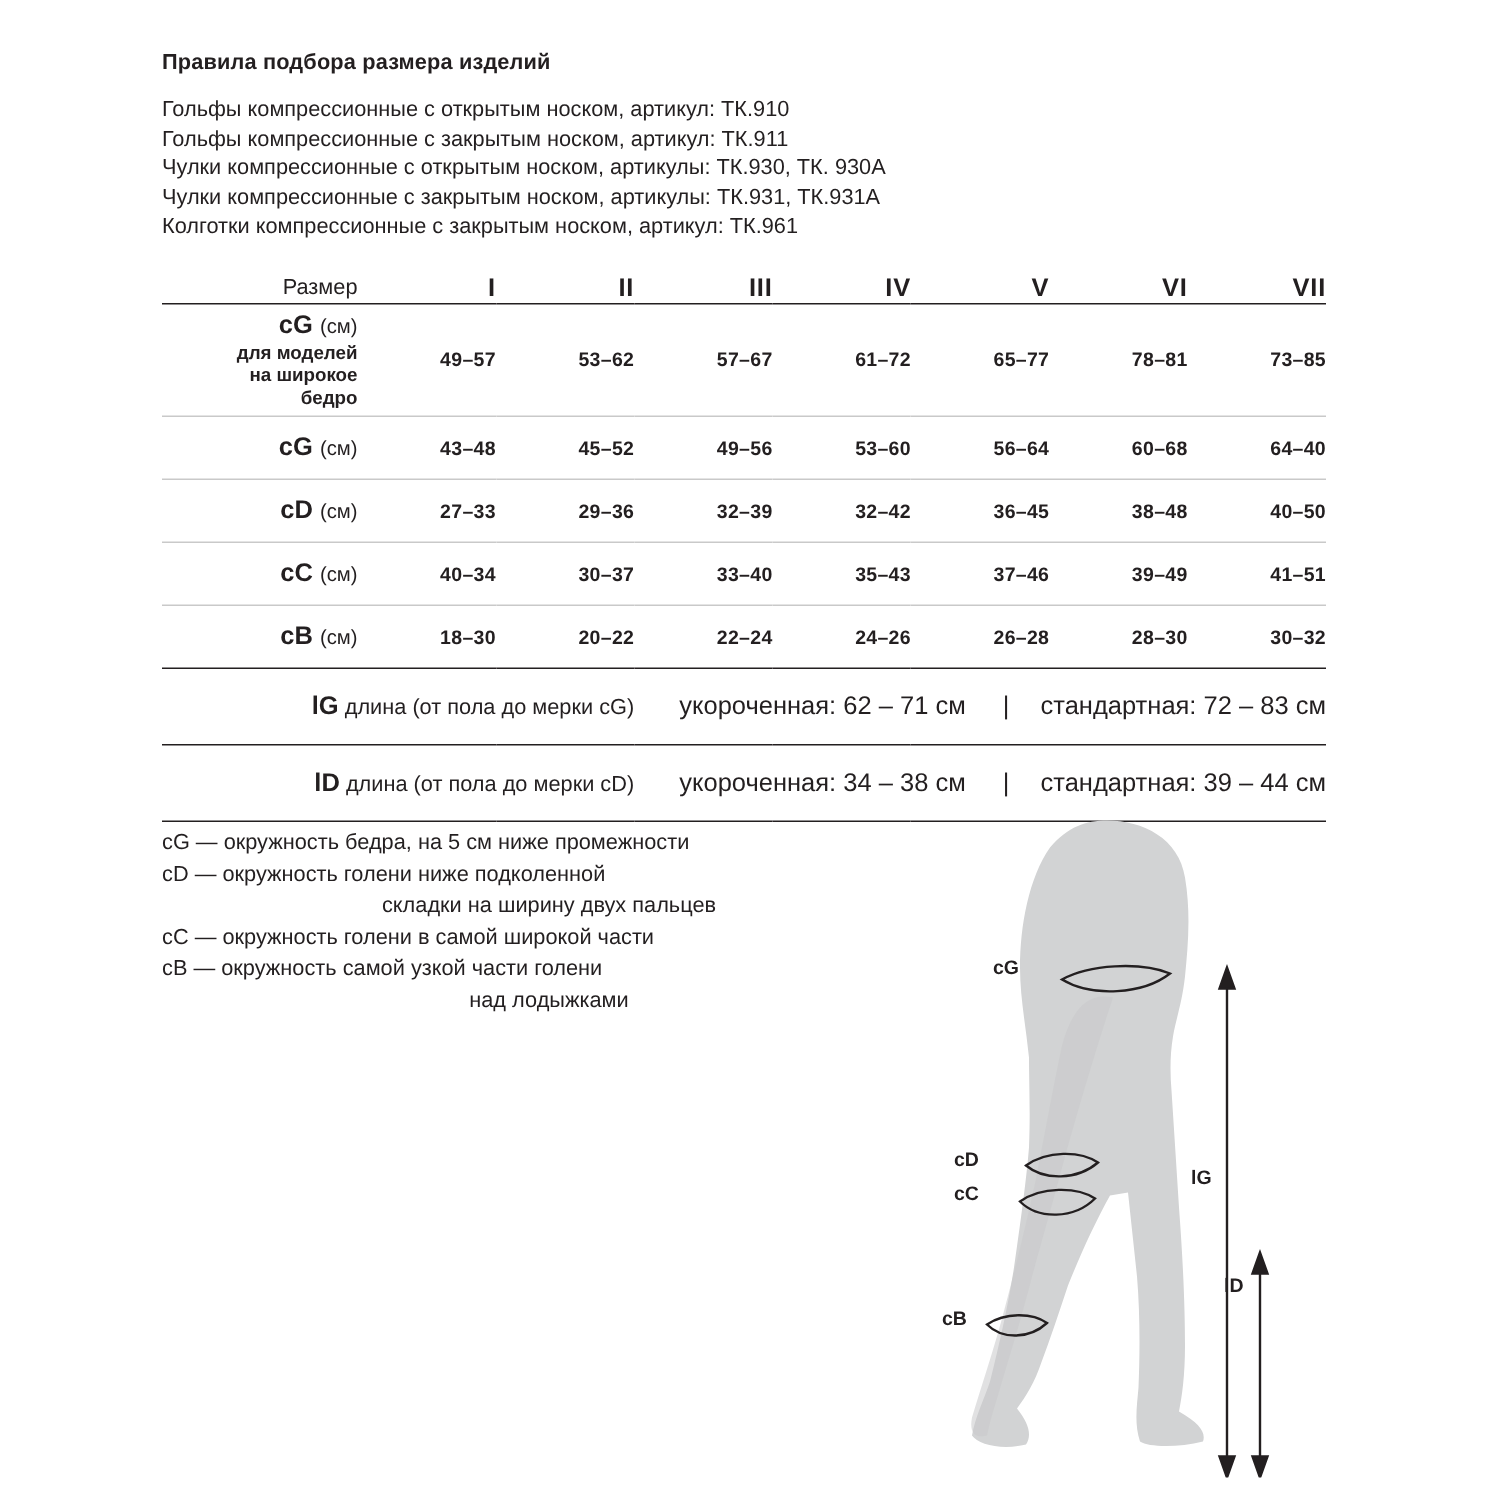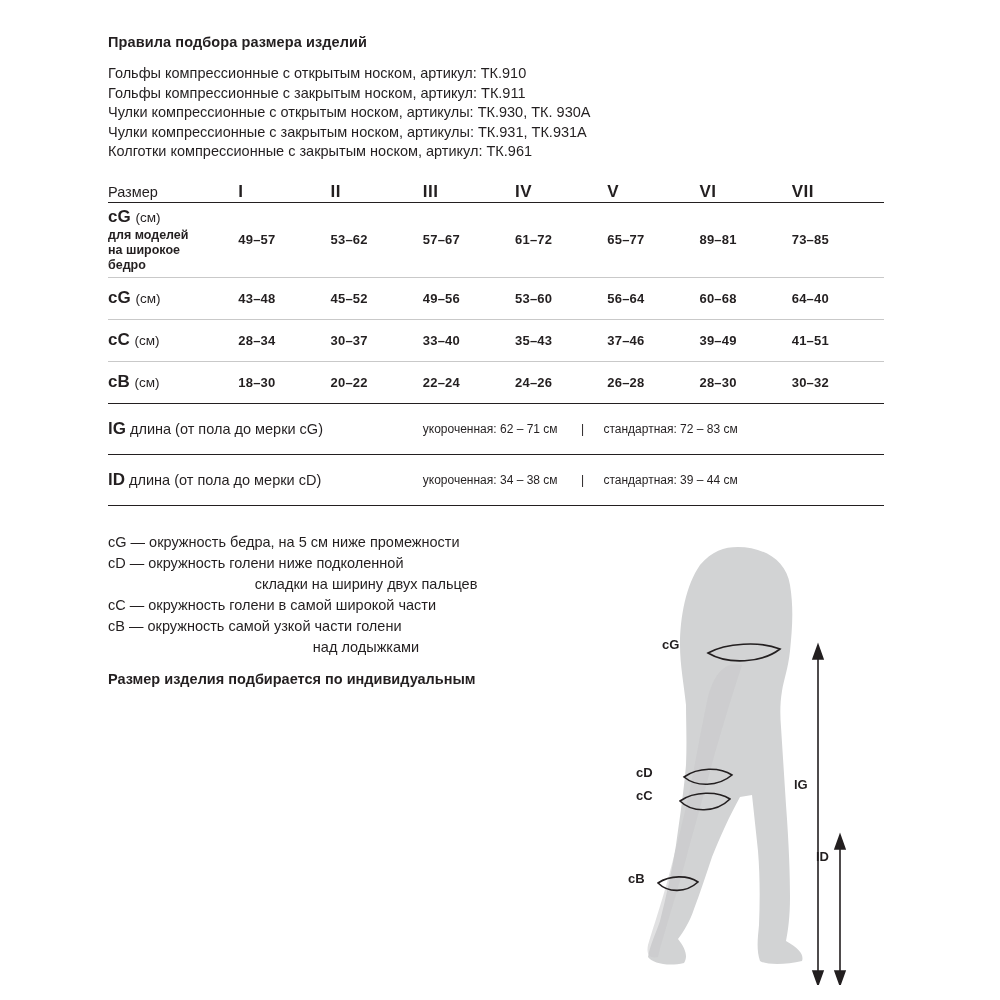--- a/index.html
+++ b/index.html
@@ -42,21 +42,21 @@
 
   table.size-table {
     border-collapse: collapse;
     width: 776px;
     table-layout: fixed;
   }
   table.size-table col.label-col { width: 130px; }
   table.size-table col.size-col  { width: 92px; }
 
   table.size-table th, table.size-table td {
-    text-align: left;
+    text-align: right;
     vertical-align: middle;
     padding: 0;
   }
   .hdr-row th {
     border-bottom: 1.6px solid #231f20;
     padding-bottom: 9px;
     padding-top: 6px;
   }
   .hdr-label {
     font-size: 14.5px;
@@ -102,33 +102,33 @@
   }
   .len-row.first td { border-bottom: 1.2px solid #231f20; }
   .len-label {
     font-size: 14.5px;
   }
   .len-label b {
     font-size: 17px;
     font-weight: bold;
   }
   .len-values {
-    font-size: 12px;
+    font-size: 17px;
     white-space: nowrap;
   }
   .len-values .sep {
     display: inline-block;
     margin: 0 16px 0 20px;
     color: #231f20;
   }
 
   .legend {
     position: absolute;
     left: 108px;
-    top: 532px;
+    top: 552px;
     width: 470px;
     font-size: 14.5px;
     line-height: 21px;
   }
   .legend .indent { padding-left: 46px; text-align: center; }
   .legend .bold {
     font-weight: bold;
     margin-top: 11px;
     line-height: 20px;
   }
@@ -195,49 +195,64 @@
               <span>cG</span>
               <span class="unit">(см)</span>
             </div>
             <div class="meas-sub">для моделей<br>на широкое<br>бедро</div>
           </td>
           <td class="val tall-cell">49–57</td>
           <td class="val tall-cell">53–62</td>
           <td class="val tall-cell">57–67</td>
           <td class="val tall-cell">61–72</td>
           <td class="val tall-cell">65–77</td>
-          <td class="val tall-cell">89–81</td>
+          <td class="val tall-cell">78–81</td>
           <td class="val tall-cell">73–85</td>
         </tr>
 
         <tr class="row-line">
           <td class="std-cell">
             <div class="meas-label">
               <span>cG</span>
               <span class="unit">(см)</span>
             </div>
           </td>
           <td class="val std-cell">43–48</td>
           <td class="val std-cell">45–52</td>
           <td class="val std-cell">49–56</td>
           <td class="val std-cell">53–60</td>
           <td class="val std-cell">56–64</td>
           <td class="val std-cell">60–68</td>
           <td class="val std-cell">64–40</td>
         </tr>
 
-
         <tr class="row-line">
           <td class="std-cell">
             <div class="meas-label">
+              <span>cD</span>
+              <span class="unit">(см)</span>
+            </div>
+          </td>
+          <td class="val std-cell">27–33</td>
+          <td class="val std-cell">29–36</td>
+          <td class="val std-cell">32–39</td>
+          <td class="val std-cell">32–42</td>
+          <td class="val std-cell">36–45</td>
+          <td class="val std-cell">38–48</td>
+          <td class="val std-cell">40–50</td>
+        </tr>
+
+        <tr class="row-line">
+          <td class="std-cell">
+            <div class="meas-label">
               <span>cC</span>
               <span class="unit">(см)</span>
             </div>
           </td>
-          <td class="val std-cell">28–34</td>
+          <td class="val std-cell">40–34</td>
           <td class="val std-cell">30–37</td>
           <td class="val std-cell">33–40</td>
           <td class="val std-cell">35–43</td>
           <td class="val std-cell">37–46</td>
           <td class="val std-cell">39–49</td>
           <td class="val std-cell">41–51</td>
         </tr>
 
         <tr class="row-line last">
           <td class="std-cell">
@@ -282,21 +297,20 @@
     </table>
   </div>
 
   <div class="legend">
     <div>cG — окружность бедра, на 5 см ниже промежности</div>
     <div>cD — окружность голени ниже подколенной</div>
     <div class="indent">складки на ширину двух пальцев</div>
     <div>cC — окружность голени в самой широкой части</div>
     <div>cB — окружность самой узкой части голени</div>
     <div class="indent">над лодыжками</div>
-    <div class="bold">Размер изделия подбирается по индивидуальным</div>
   </div>
 
   <div class="figure">
     <svg width="300" height="440" viewBox="0 0 300 440" xmlns="http://www.w3.org/2000/svg">
       <g>
 
         <path d="M148,2 C172,2 196,14 200,40 C204,64 202,86 200,106
                  C198,124 194,134 192,146
                  C190,158 190,170 191,182
                  L196,260 C199,300 200,330 200,352

